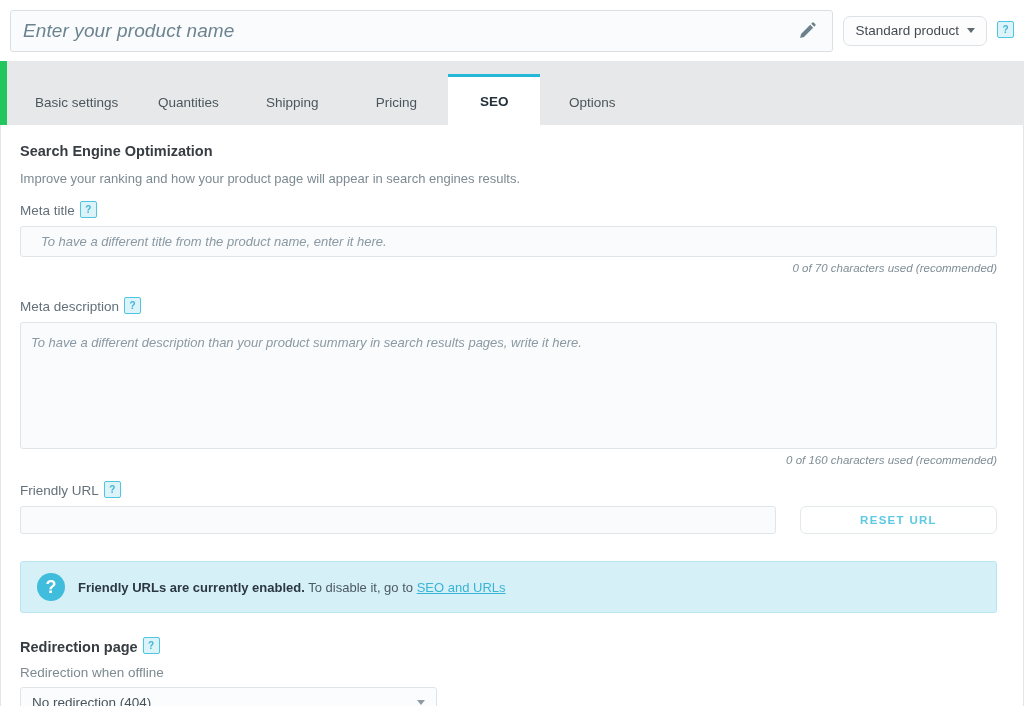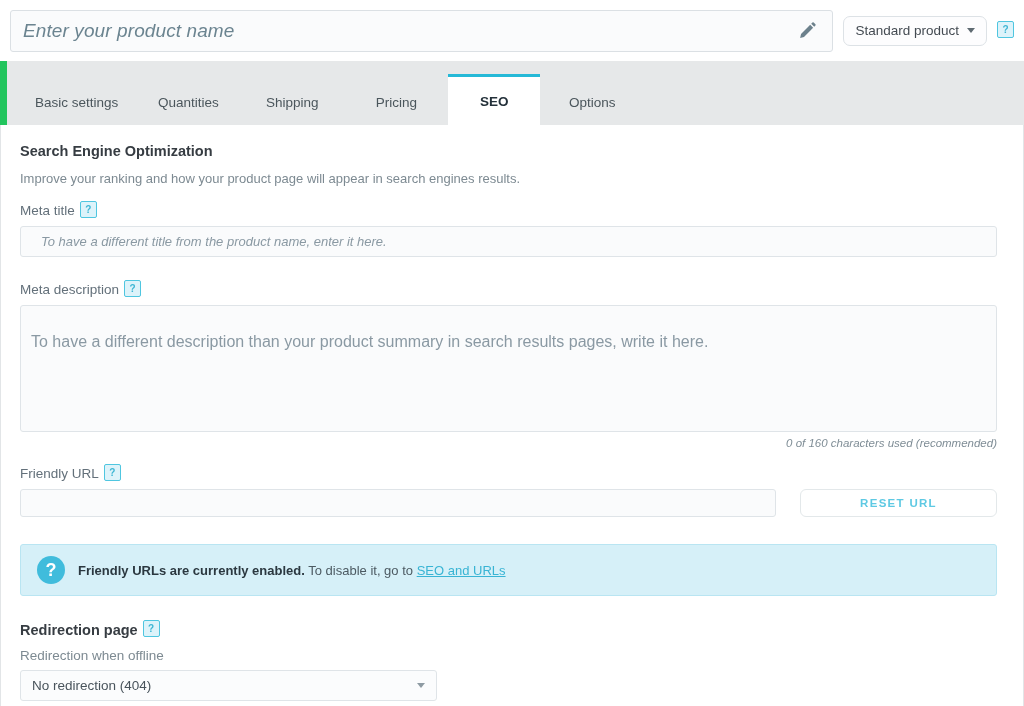--- a/index.html
+++ b/index.html
@@ -168,22 +168,23 @@
     font-style: italic;
     color: #7f8d96;
     margin-top: 5px;
   }
   .textarea {
     width: 977px;
     height: 127px;
     background: #fafbfc;
     border: 1px solid #dfe4e8;
     border-radius: 3px;
-    padding: 27px 10px;
-    font-size: 16px;
+    padding: 12px 10px;
+    font-size: 13px;
+    font-style: italic;
     color: #8a99a3;
   }
   .spacer-24 { height: 24px; }
   .spacer-16 { height: 16px; }
 
   .url-row {
     display: flex;
     align-items: center;
     gap: 24px;
     width: 977px;
@@ -310,20 +311,21 @@
   <div class="section-title">Search Engine Optimization</div>
   <div class="section-sub">Improve your ranking and how your product page will appear in search engines results.</div>
 
   <div class="field-label">
     <span>Meta title</span>
     <span class="help-badge inline">?</span>
   </div>
   <div class="text-input">
     <span>To have a different title from the product name, enter it here.</span>
   </div>
+  <div class="counter">0 of 70 characters used (recommended)</div>
 
   <div class="spacer-24"></div>
 
   <div class="field-label">
     <span>Meta description</span>
     <span class="help-badge inline">?</span>
   </div>
   <div class="textarea">
     <span>To have a different description than your product summary in search results pages, write it here.</span>
   </div>

